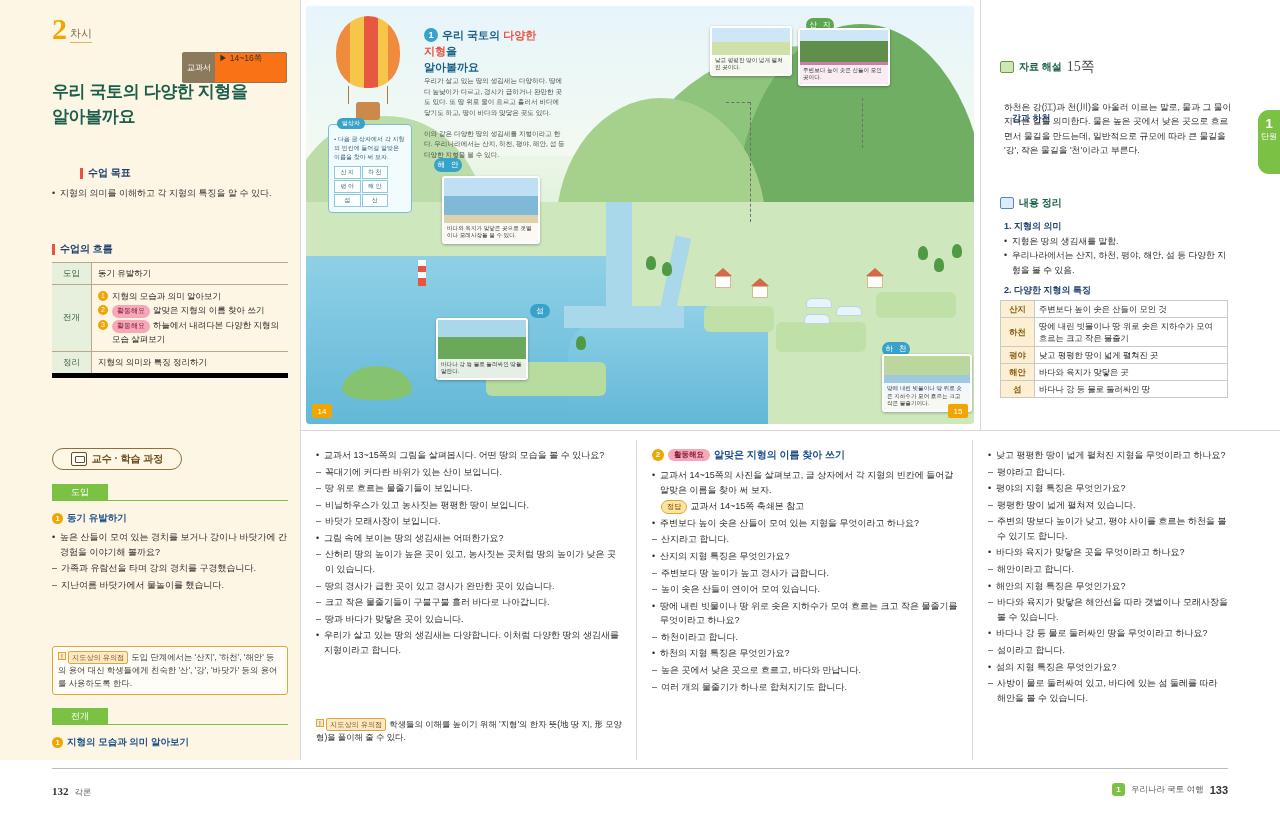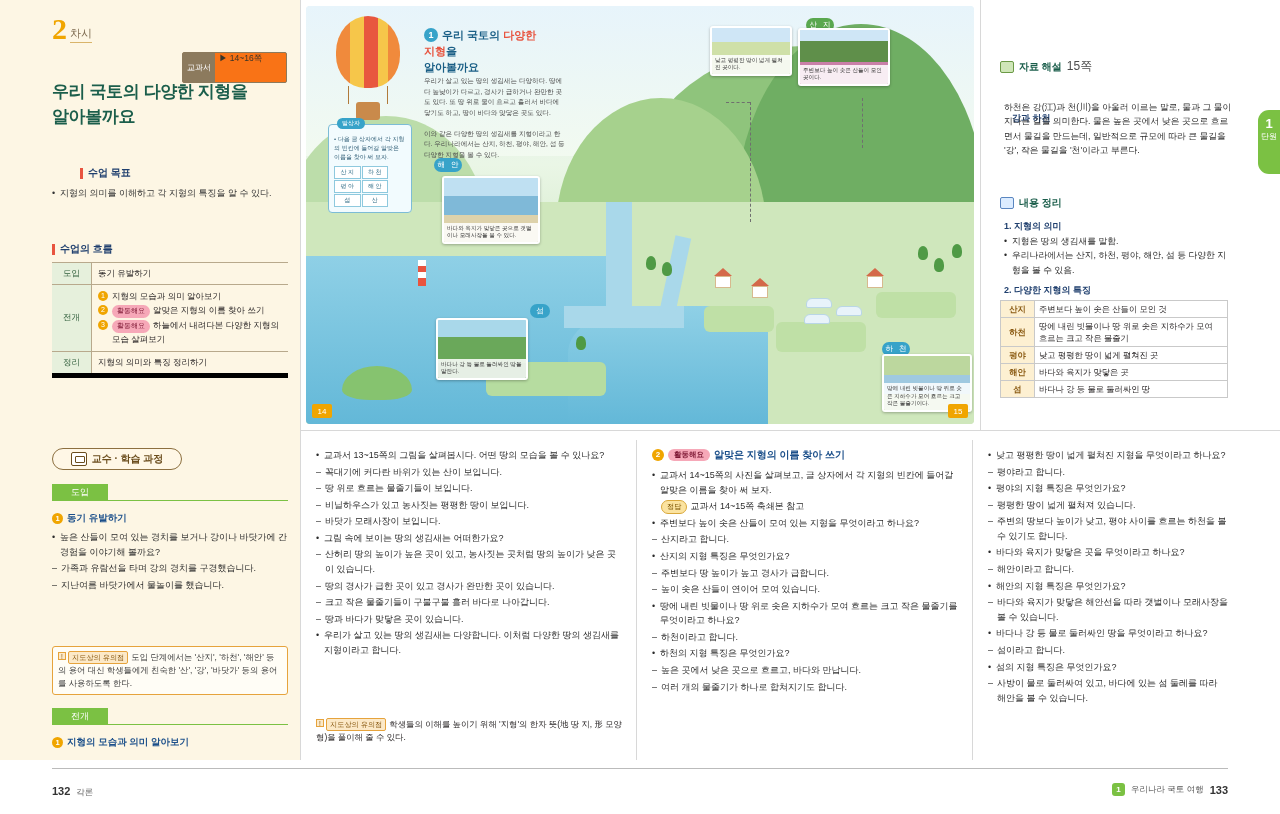--- a/index.html
+++ b/index.html
@@ -182,42 +182,42 @@
     background:#f6a8b8; color:#7a1430; border-radius:7px; font-size:7.5px;
     padding:1px 6px; white-space:nowrap;
   }
   .ans-pill {
     display:inline-block; background:#fbe3a0; color:#7a5200; border:1px solid #d9a83c;
     border-radius:7px; font-size:7.2px; padding:0 5px; margin-right:3px;
   }
 
   
   .footer-left {
-    position:absolute; left:52px; top:785px; font-size:11px; font-weight:bold; color:#333;
+    position:absolute; left:52px; top:785px; font-size:11px; font-weight:bold; color:#333;font-family:Liberation Serif, serif;
   }
   .footer-left .sub { font-size:8.5px; font-weight:normal; color:#666; margin-left:6px; }
   .footer-right {
     position:absolute; right:52px; top:783px; display:flex; align-items:center; gap:6px;
     font-size:11px; font-weight:bold; color:#333;
   }
   .footer-right .chip {
     width:13px; height:13px; border-radius:3px; background:#7bc143; color:#fff;
     font-size:8px; display:flex; align-items:center; justify-content:center;
   }
   .footer-right .cap { font-size:8.5px; font-weight:normal; color:#555; }
 
   
   .rc-head {
     position:absolute; display:flex; align-items:center; gap:5px;
     font-size:10px; font-weight:bold; color:#1b5e4b;
   }
   .rc-head .ico {
     width:14px; height:12px; background:#cfe6b8; border:1px solid #6b9a46; border-radius:2px;
   }
-  .rc-head .pg { font-size:12px; font-weight:normal; color:#4d4d4d; }
+  .rc-head .pg { font-size:14px; font-weight:normal; color:#4d4d4d;font-family:Liberation Serif, serif; }
 
   .rc-sub { position:absolute; font-size:9px; font-weight:bold; color:#1f3f6e; }
   .rc-text { position:absolute; font-size:8.8px; line-height:1.62; color:#2b2b2b; }
 
   .terms { position:absolute; left:1000px; top:300px; width:228px; }
   .terms table { border-collapse:collapse; width:100%; }
   .terms td { border:1px solid #c9c9c9; padding:2px 4px; font-size:8.3px; line-height:1.45; vertical-align:middle;}
   .terms td.k { width:34px; background:#fdf0d2; color:#8a5a12; text-align:center; font-weight:bold; }
 
   

